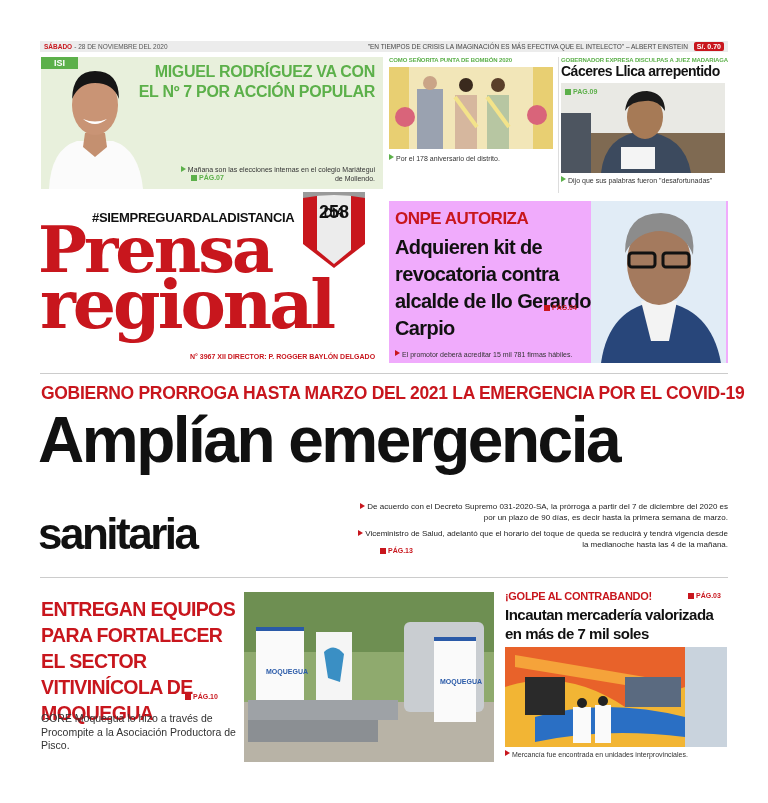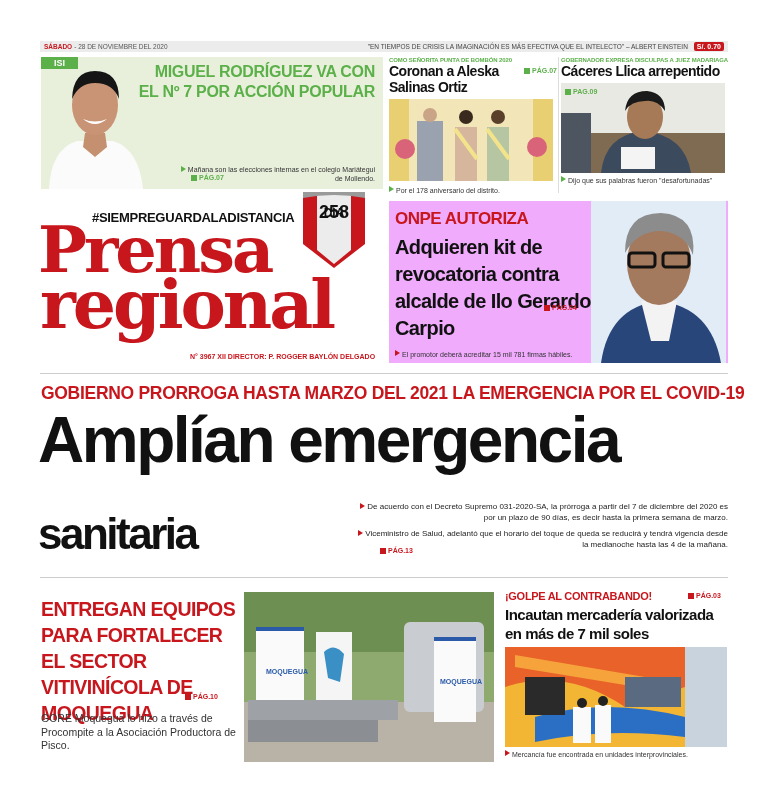--- a/index.html
+++ b/index.html
@@ -95,24 +95,20 @@
     <path d="M36 58 Q48 68 60 58 Q48 63 36 58 Z" fill="#fff"></path>
   </svg>
   <span class="abs isi">ISI</span>
   <div class="abs kicker cond">MIGUEL RODRÍGUEZ VA CON EL Nº 7 POR ACCIÓN POPULAR</div>
   <div class="abs sub"><span class="tri"></span><span>Mañana son las elecciones internas en el colegio Mariátegui de Mollendo.</span></div>
   <div class="abs pag"><span class="sq" style="background:#5cb04a"></span><span>PÁG.07</span></div>
 </div>
 
 <div class="abs story1">
   <div class="kick-green">COMO SEÑORITA PUNTA DE BOMBÓN 2020</div>
-  <div style="display:flex;align-items:flex-start;justify-content:space-between;">
-    <div class="s-title" style="width:110px">Coronan a Aleska Salinas Ortiz</div>
-    <div class="s-pag" style="margin-top:4px"><span class="sq" style="background:#5cb04a"></span><span>PÁG.07</span></div>
-  </div>
   <svg class="photo" style="display:block;margin-top:4px;width:164px;height:82px" viewBox="0 0 164 82">
     <rect width="164" height="82" fill="#f2e6b8"></rect>
     <rect x="0" y="0" width="20" height="82" fill="#e8cf72"></rect>
     <rect x="144" y="0" width="20" height="82" fill="#e8cf72"></rect>
     <circle cx="16" cy="50" r="10" fill="#d9647a"></circle>
       <circle cx="148" cy="48" r="10" fill="#d9647a"></circle>
     <rect x="28" y="22" width="26" height="60" fill="#9aa2b0"></rect>
       <circle cx="41" cy="16" r="7" fill="#caa487"></circle>
     <rect x="66" y="28" width="22" height="54" fill="#d6b79e"></rect>
       <circle cx="77" cy="18" r="7" fill="#3a2a1e"></circle>

